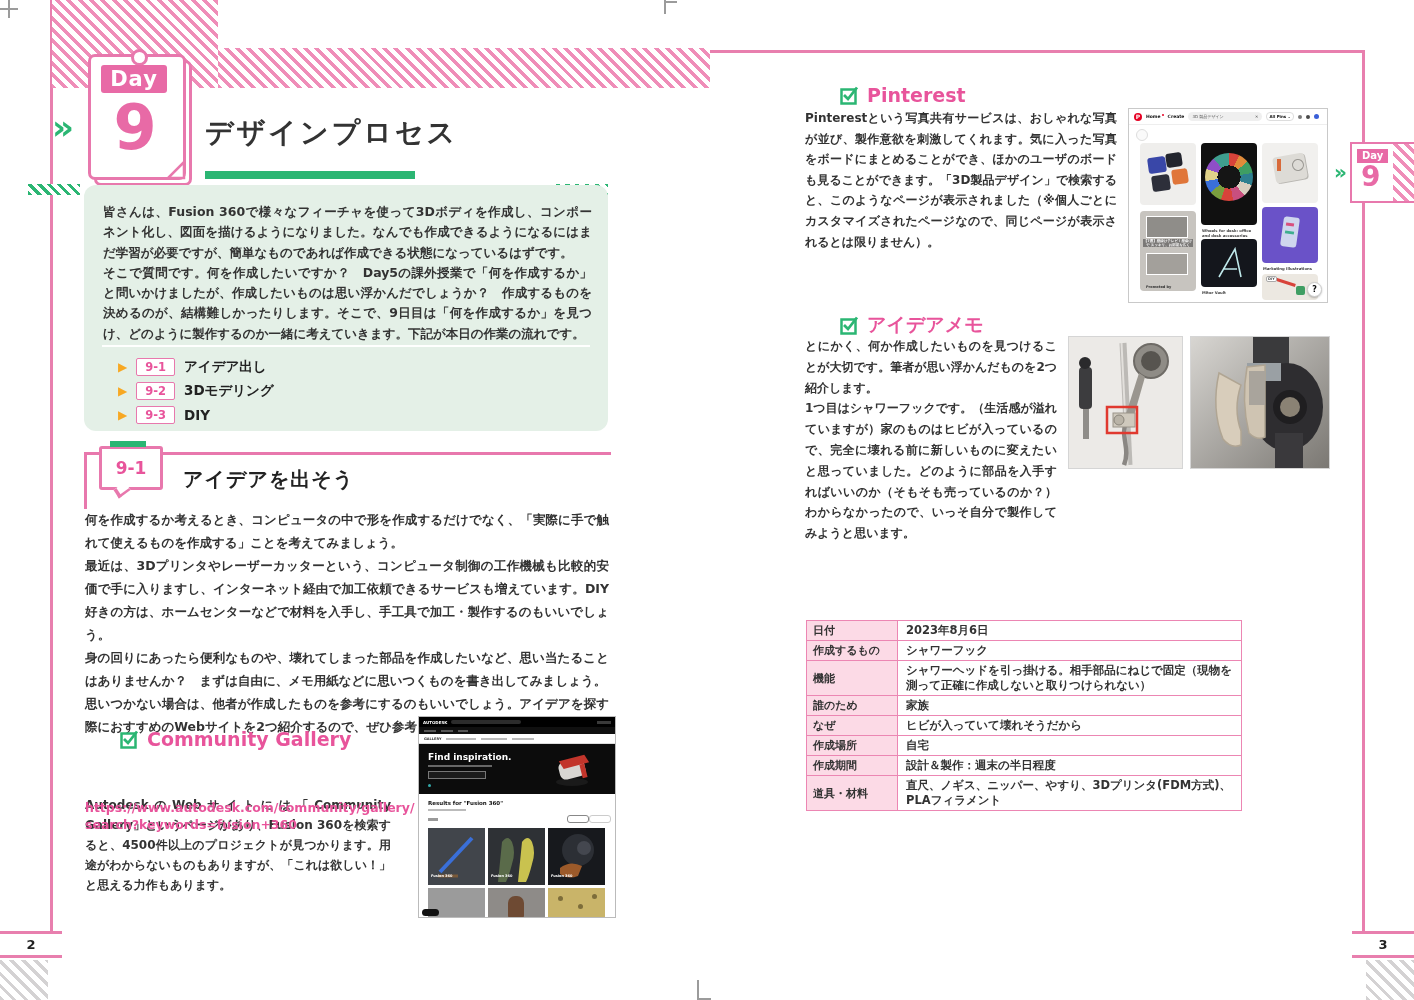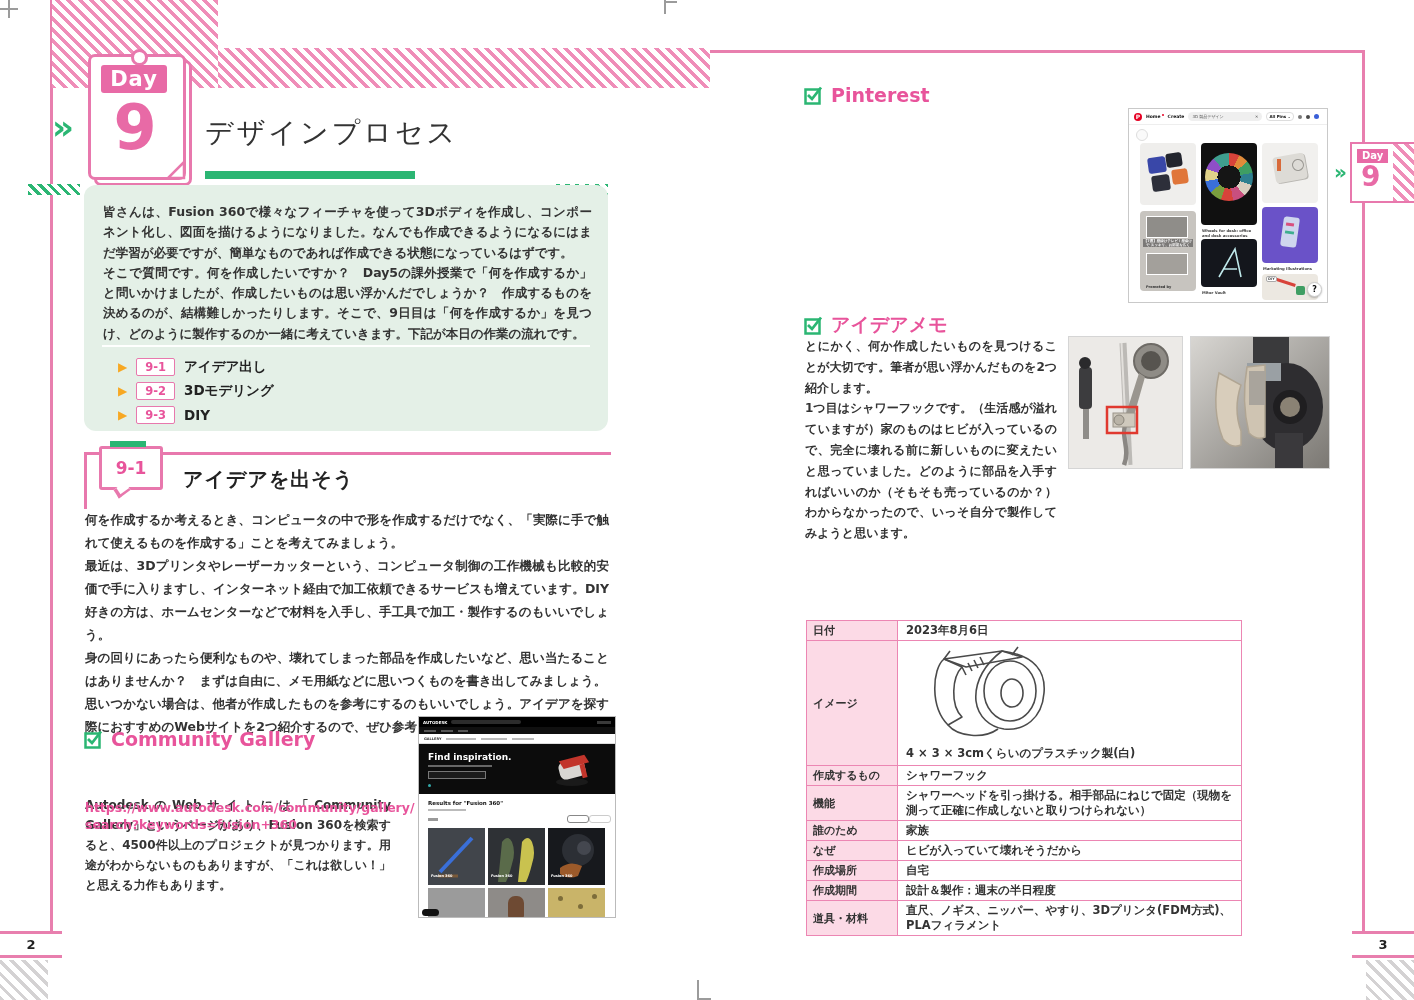--- a/index.html
+++ b/index.html
@@ -13,41 +13,41 @@
   .pinkline{background:#e87fae;}
   .grayline{background:#9b9b9b;}
   
   .cal-back{left:94px;top:60px;width:92px;height:120px;background:#fff;border:3px solid #e878ad;border-radius:7px;}
   .cal{left:88px;top:54px;width:92px;height:120px;background:#fff;border:3.5px solid #e878ad;border-radius:7px;}
   .cal-ring{left:40px;top:-8px;width:11px;height:11px;border:3px solid #e878ad;border-radius:50%;background:#fff;}
   .cal-day{left:10px;top:8px;width:66px;height:28px;background:#e86aa6;color:#fff;font-size:21px;font-weight:bold;
            text-align:center;line-height:28px;border-radius:3px;letter-spacing:1px;}
   .cal-num{left:0;top:32px;width:88px;text-align:center;color:#e86aa6;font-size:62px;font-weight:bold;line-height:78px;}
   .chev{color:#2bb673;font-size:34px;font-weight:bold;line-height:1;}
-  .h1{font-size:28px;font-weight:normal;color:#333;letter-spacing:3px;}
+  .h1{font-size:28px;font-weight:bold;color:#333;letter-spacing:3px;}
   .greenbar{background:#2bb673;}
   
   .introbox{left:84px;top:185px;width:524px;height:246px;background:#e4f0e7;border-radius:12px;}
   .introtext{left:19px;top:17px;width:489px;font-size:12.5px;line-height:20.3px;font-weight:600;white-space:pre-line;text-align:justify;}
   .tocsep{left:18px;top:160px;width:488px;height:2px;background:rgba(255,255,255,.95);}
   .tocrow{display:flex;align-items:center;gap:9px;height:24px;}
   .tocarrow{color:#f7a823;font-size:12px;line-height:1;}
   .tocnum{border:1.5px solid #e878ad;background:#fff;color:#e8549b;font-size:11.5px;font-weight:bold;
           padding:0 8px;border-radius:2px;line-height:16px;}
   .toclabel{font-size:13.5px;font-weight:bold;color:#222;}
   
   .secrule{left:84px;top:452px;width:524px;height:54px;border-top:3.5px solid #e878ad;border-left:3.5px solid #e878ad;}
   .secbubble{left:12px;top:-9px;width:58px;height:38px;background:#fff;border:3px solid #e878ad;border-radius:3px;}
   .secgreen{left:8px;top:-8px;width:36px;height:6px;background:#2bb673;}
   .secnum{width:100%;text-align:center;color:#e8549b;font-size:17px;font-weight:bold;line-height:38px;}
   .sectail{left:14px;bottom:-9px;width:9px;height:9px;background:#fff;border-right:3px solid #e878ad;border-bottom:3px solid #e878ad;transform:skewX(-20deg) rotate(45deg);}
   .sectitle{left:96px;top:11px;font-size:20px;font-weight:bold;color:#222;letter-spacing:1px;}
   .bodytext{font-size:12.5px;line-height:23px;font-weight:600;white-space:pre-line;text-align:justify;color:#333;}
   
-  .checkhead{display:flex;align-items:center;gap:8px;}
+  .checkhead{display:flex;align-items:center;gap:8px;margin-left:36px;}
   .checkhead .ttl{color:#e8549b;font-size:19px;font-weight:bold;}
   .url{color:#e8549b;font-size:12.5px;line-height:17px;font-weight:600;white-space:pre-line;text-decoration:none;display:block;}
   
   .shot{border:1px solid #bbb;background:#fff;overflow:hidden;}
   .tiny{font-weight:bold;}
   
   table.memo{border-collapse:collapse;width:436px;table-layout:fixed;}
   table.memo td,table.memo th{border:1.5px solid #ec86b3;font-weight:600;}
   th.memo-title{background:#aedcc3;border:1.5px solid #6fbd92 !important;font-size:12.5px;font-weight:bold;color:#222;height:21px;text-align:center;}
   td.mlabel{background:#fcdae6;width:78px;font-size:11px;color:#333;padding:2px 6px;vertical-align:middle;}
@@ -216,20 +216,21 @@
     </div>
   </div>
 
   <div class="abs checkhead" style="left:804px;top:84px;">
     <svg width="19" height="19" viewBox="0 0 19 19">
       <rect x="1.5" y="3.5" width="14" height="14" fill="none" stroke="#2bb673" stroke-width="2.5"></rect>
       <path d="M4,9 L8,13 L17,1.5" fill="none" stroke="#2bb673" stroke-width="2.8"></path>
     </svg>
     <span class="ttl">Pinterest</span>
   </div>
+  <div class="abs bodytext" style="left:805px;top:108px;width:312px;font-size:12px;line-height:20.6px;">Pinterestという写真共有サービスは、おしゃれな写真が並び、製作意欲を刺激してくれます。気に入った写真をボードにまとめることができ、ほかのユーザのボードも見ることができます。「3D製品デザイン」で検索すると、このようなページが表示されました（※個人ごとにカスタマイズされたページなので、同じページが表示されるとは限りません）。</div>
 
   <div class="abs shot" style="left:1128px;top:108px;width:198px;height:193px;border-color:#c9c9c9;">
     <div style="position:relative;height:15px;border-bottom:1px solid #eee;display:flex;align-items:center;gap:4px;padding:0 5px;">
       <span style="width:8px;height:8px;background:#e60023;border-radius:50%;color:#fff;font-size:6px;font-weight:bold;text-align:center;line-height:8px;">P</span>
       <span class="tiny" style="font-size:4.5px;color:#111;">Home</span>
       <span style="width:2px;height:2px;background:#e60023;border-radius:50%;margin-left:-3px;margin-top:-4px;"></span>
       <span class="tiny" style="font-size:4.5px;color:#111;">Create</span>
       <span style="flex:0 0 66px;height:9px;background:#efefef;border-radius:5px;font-size:4px;color:#555;line-height:9px;padding:0 4px;display:flex;justify-content:space-between;">
         <span>3D 製品デザイン</span>
         <span>✕</span>
@@ -333,38 +334,20 @@
   </div>
 
 
   <div class="abs" style="left:806px;top:620px;">
     <table class="memo">
       <tbody>
       <tr style="height:18px;">
         <td class="mlabel">日付</td>
         <td class="mval">2023年8月6日</td>
       </tr>
-      <tr>
-        <td class="mlabel">イメージ</td>
-        <td class="mval" style="padding:4px 8px;">
-          <svg width="165" height="98" viewBox="0 0 165 98" style="display:block;">
-            <g fill="none" stroke="#4a4a4a" stroke-width="1.6" stroke-linejoin="round">
-              <path d="M38,14 C26,24 24,62 42,80 L56,72 C44,60 46,32 56,22 Z"></path>
-              <path d="M38,14 L96,6 L116,12 L60,22 Z"></path>
-              <path d="M96,6 C128,10 140,26 138,48 C136,74 118,86 98,84 C84,82 72,72 70,56 C68,36 80,18 96,6 Z"></path>
-              <ellipse cx="104" cy="46" rx="26" ry="30"></ellipse>
-              <ellipse cx="106" cy="48" rx="11" ry="14"></ellipse>
-              <path d="M42,80 C52,92 78,94 92,84"></path>
-              <path d="M56,22 l4,8 M62,18 l4,8 M68,15 l4,8 M74,12 l4,8"></path>
-              <path d="M44,6 l-6,8 M112,2 l-6,8"></path>
-            </g>
-          </svg>
-          <div style="font-size:11.5px;font-weight:600;color:#333;margin-top:3px;">4 × 3 × 3cmくらいのプラスチック製(白)</div>
-        </td>
-      </tr>
       <tr style="height:18px;">
         <td class="mlabel">作成するもの</td>
         <td class="mval">シャワーフック</td>
       </tr>
       <tr style="height:32px;">
         <td class="mlabel">機能</td>
         <td class="mval">シャワーヘッドを引っ掛ける。相手部品にねじで固定（現物を測って正確に作成しないと取りつけられない）</td>
       </tr>
       <tr style="height:18px;">
         <td class="mlabel">誰のため</td>

